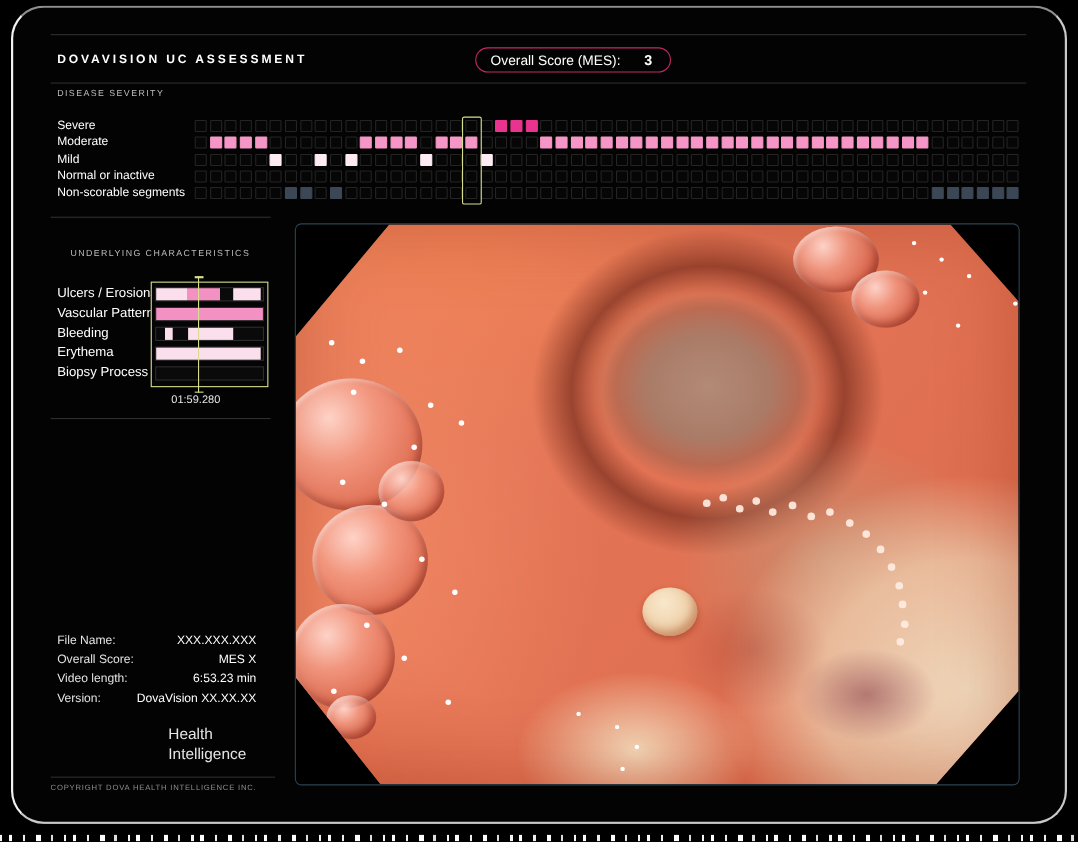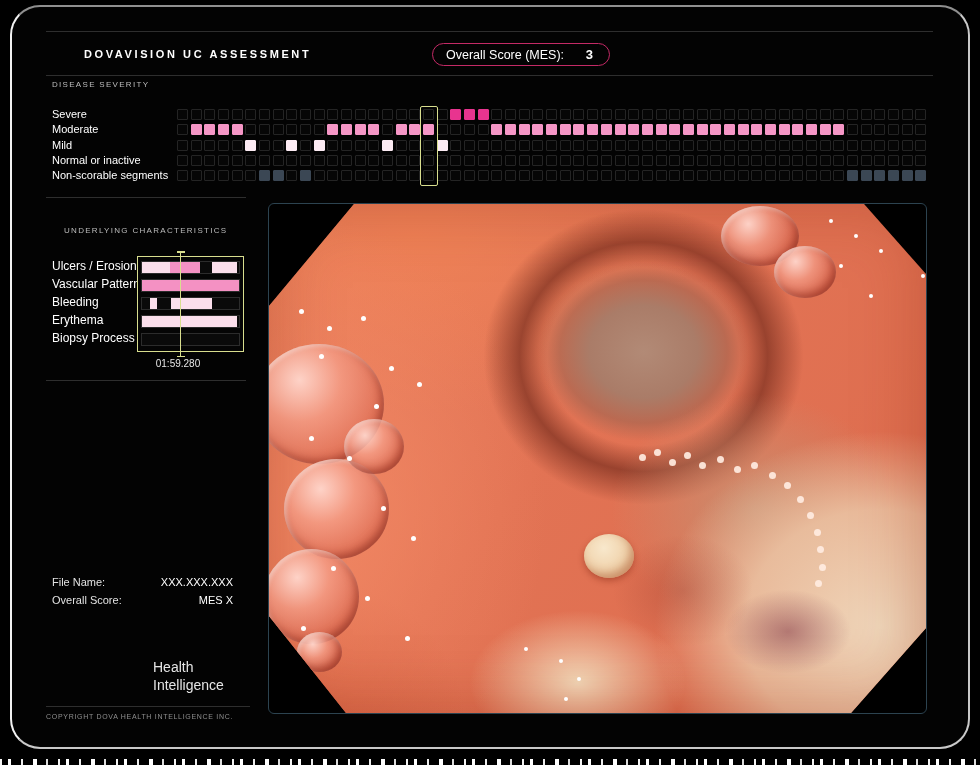--- a/index.html
+++ b/index.html
@@ -18,21 +18,21 @@
            #fff 33px 37px, transparent 37px 46px,
            #ddd 46px 48px, transparent 48px 58px);}
   .hr{position:absolute;height:1px;background:#2e2e2e;}
   .top-rule{left:34px;top:24px;width:887px;}
   .header-rule{left:34px;top:68px;width:887px;}
   .chars-rule{left:34px;top:190px;width:200px;}
   .chars-rule2{left:34px;top:373px;width:200px;}
   .copy-rule{left:34px;top:699px;width:204px;}
   
   .title{position:absolute;left:40px;top:41px;color:#fff;font-size:11px;font-weight:bold;
-         letter-spacing:2.6px;line-height:13px;margin-left:32px;}
+         letter-spacing:2.6px;line-height:13px;}
   .pill{position:absolute;left:420px;top:36px;width:178px;height:23px;border:1.5px solid #c42a66;
         border-radius:13px;display:flex;align-items:center;justify-content:space-between;
         padding:0 16px 0 13px;box-sizing:border-box;color:#fff;}
   .pill .lbl{font-size:12.5px;}
   .pill .val{font-size:13px;font-weight:bold;}
   
   .sec-label{position:absolute;color:#bdbdbd;font-size:8px;letter-spacing:1.3px;}
   .sev-sec-label{left:40px;top:73px;}
   .chars-sec-label{left:40px;top:219px;margin-left:12px;}
   
@@ -463,20 +463,28 @@
 
       <div class="file-info" id="file-info">
           <div class="fi-row">
             <span class="fi-label">File Name:</span>
             <span class="fi-value">XXX.XXX.XXX</span>
           </div>
           <div class="fi-row">
             <span class="fi-label">Overall Score:</span>
             <span class="fi-value">MES X</span>
           </div>
+          <div class="fi-row">
+            <span class="fi-label">Video length:</span>
+            <span class="fi-value">6:53.23 min</span>
+          </div>
+          <div class="fi-row">
+            <span class="fi-label">Version:</span>
+            <span class="fi-value">DovaVision XX.XX.XX</span>
+          </div>
         </div>
 
       <div class="tagline">
         <span>Health</span>
         <span>Intelligence</span>
       </div>
       <div class="hr copy-rule"></div>
       <div class="copyright">COPYRIGHT DOVA HEALTH INTELLIGENCE INC.</div>
 
       <div class="video">

